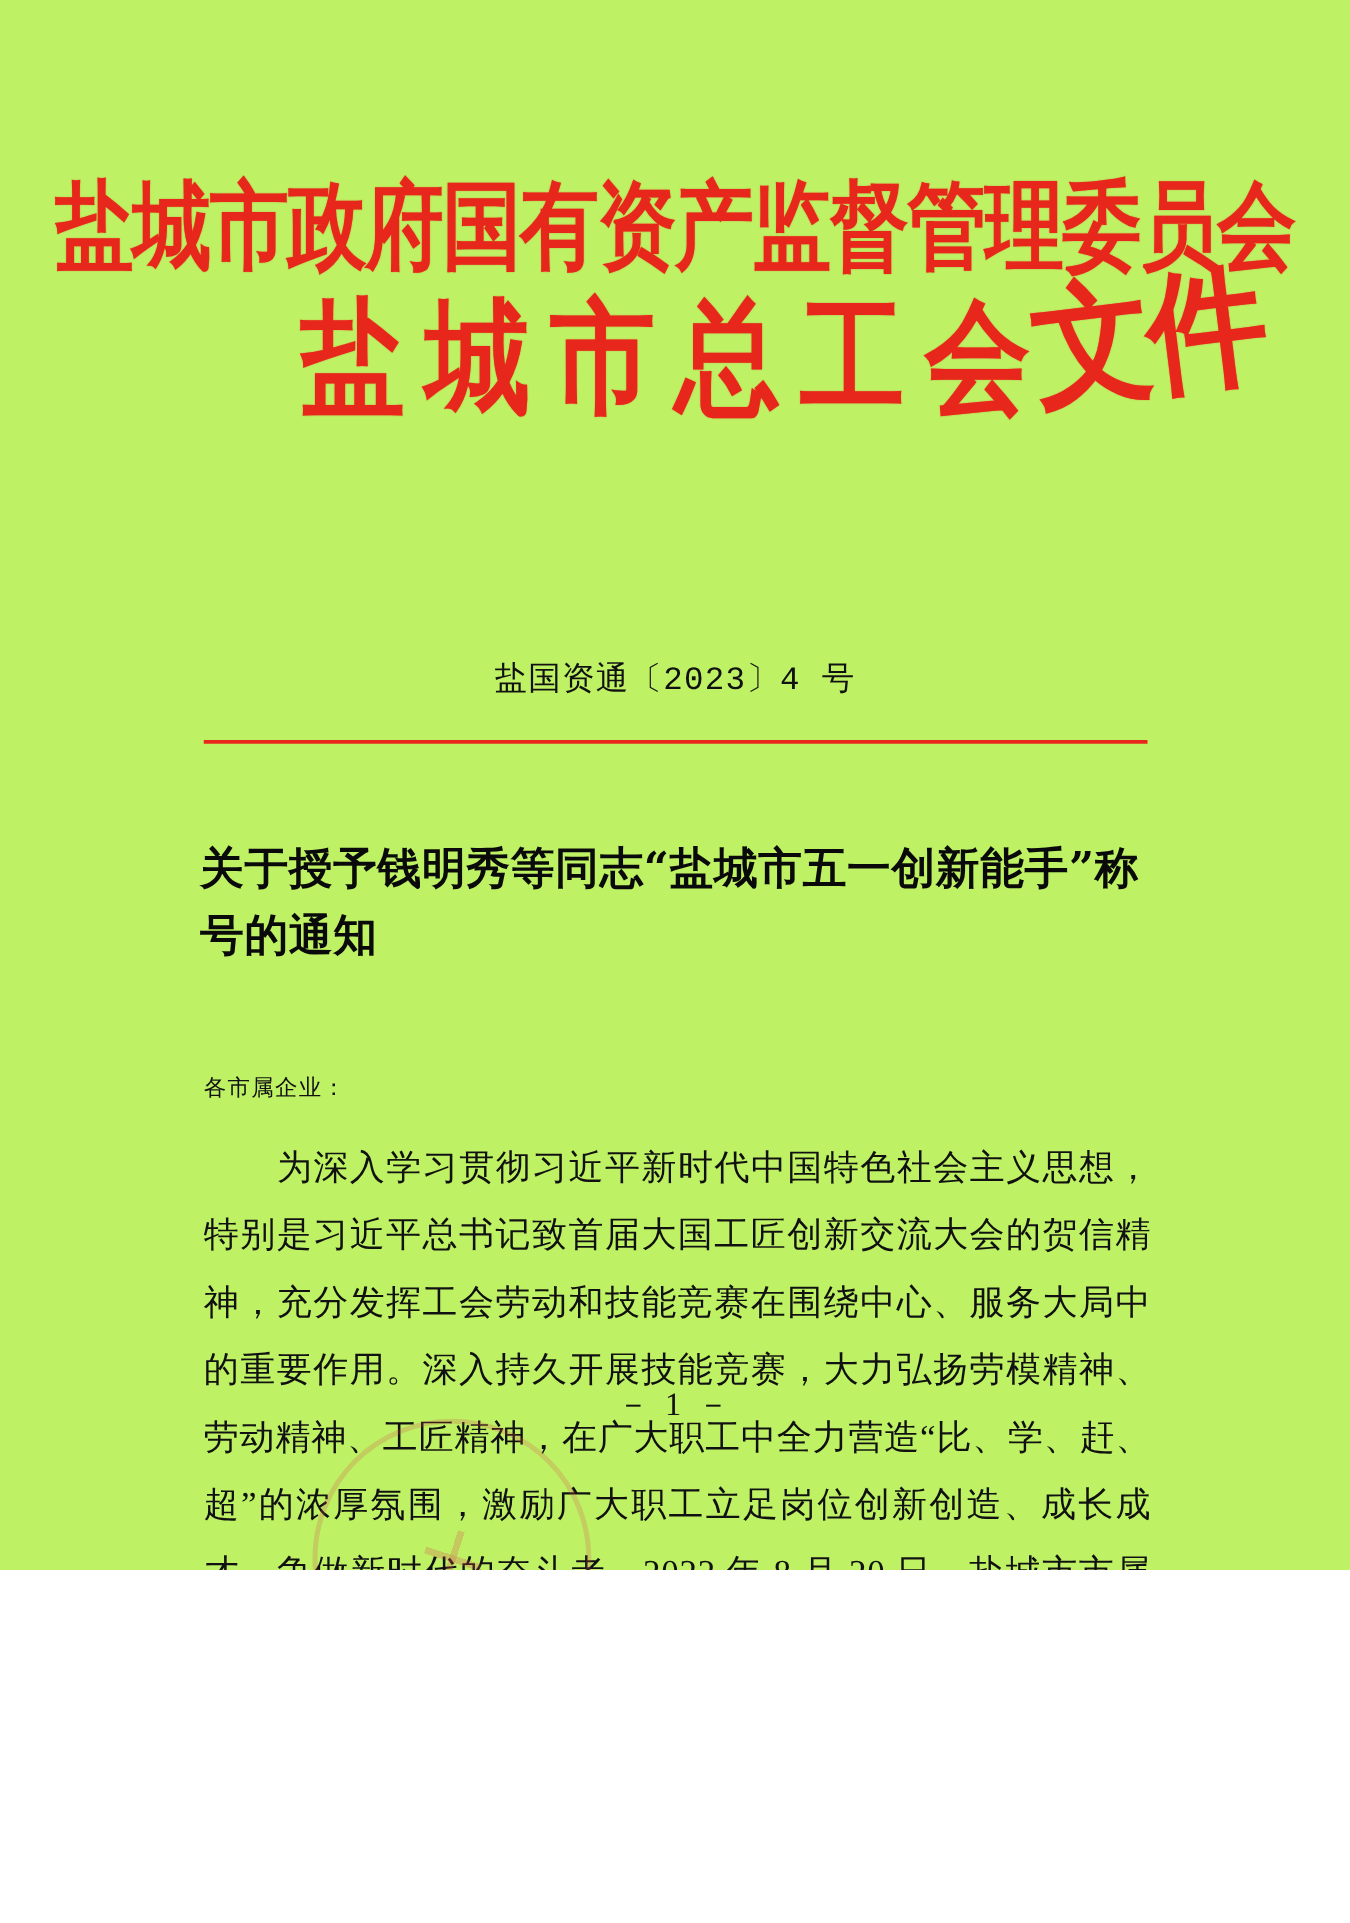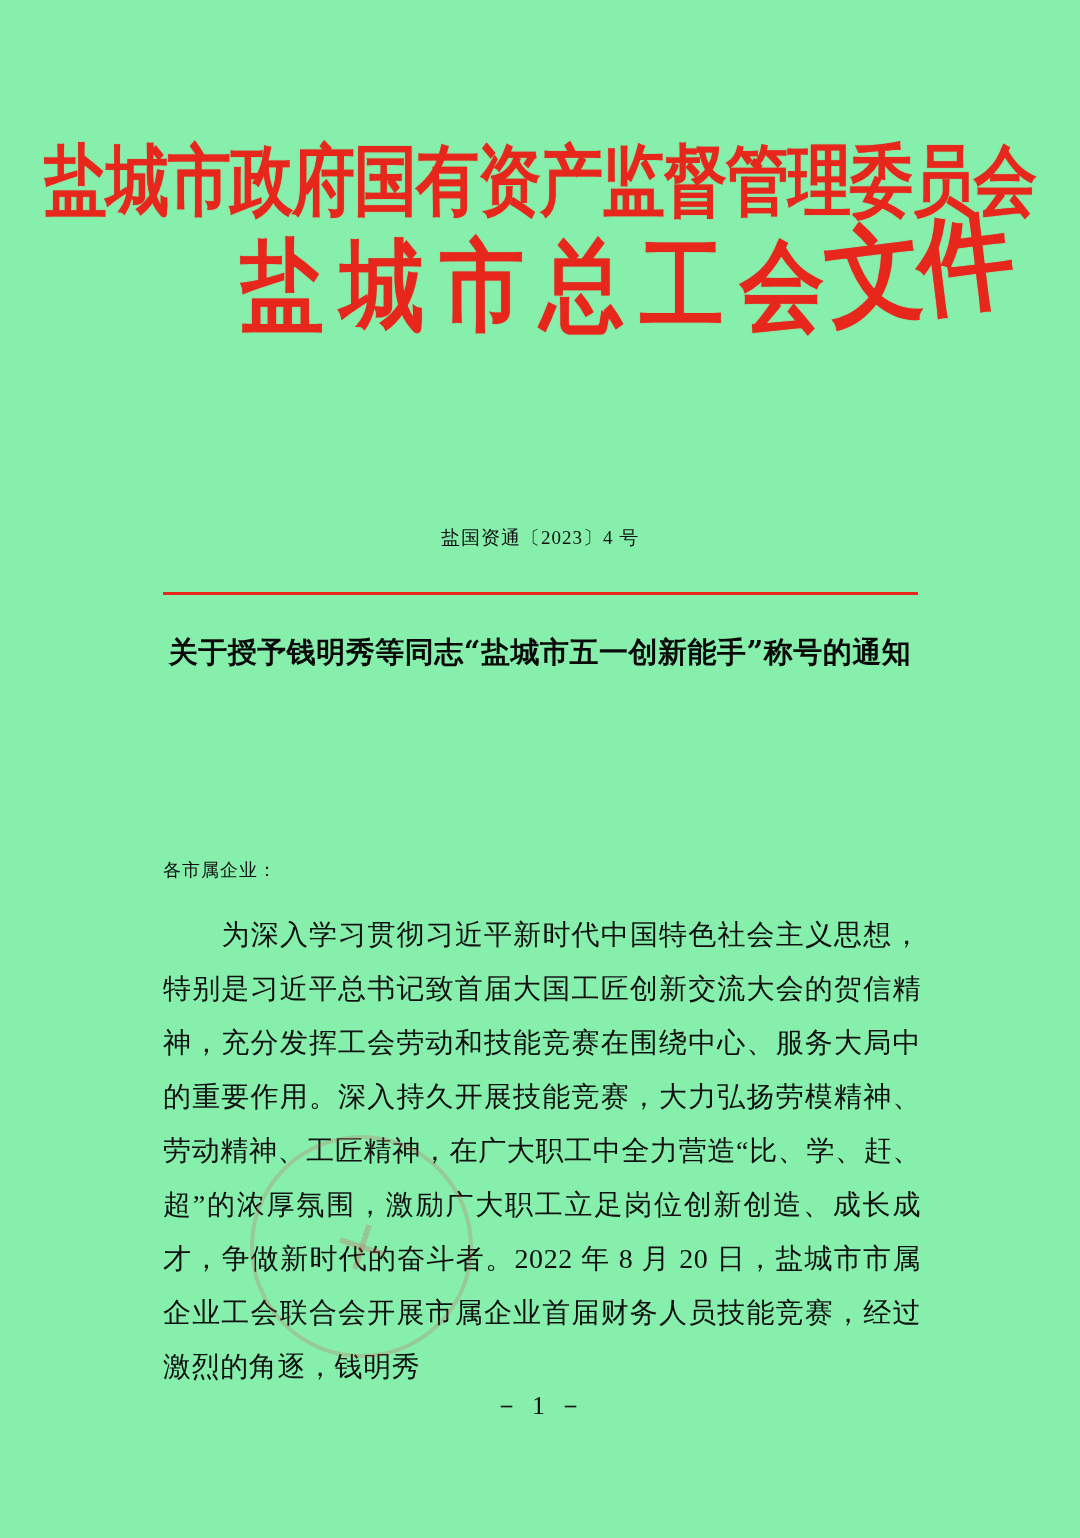--- a/index.html
+++ b/index.html
@@ -6,22 +6,22 @@
     margin: 0;
     padding: 0;
     background: #ffffff;
   }
   body {
     font-family: "Liberation Serif", "DejaVu Serif", serif;
   }
   .page {
     position: relative;
     width: 1080px;
-    height: 1538px;
-    background: #86efac;
+    height: 1256px;
+    background: #bef264;
     overflow: hidden;
   }
 
   
   .letterhead {
     position: absolute;
     top: 140px;
     left: 0;
     width: 1080px;
     text-align: center;
@@ -67,44 +67,44 @@
     text-shadow: 0 0 1px rgba(232,39,28,0.6);
   }
 
   
   .doc-number {
     position: absolute;
     top: 525px;
     left: 0;
     width: 1080px;
     text-align: center;
-    font-size: 19px;
+    font-size: 26px;
     color: #111;
     letter-spacing: 1px;
-    font-family: Liberation Serif, serif;
+    font-family: Liberation Mono, monospace;
   }
 
   
   .red-rule {
     position: absolute;
     top: 592px;
     left: 163px;
     width: 755px;
     height: 3px;
     background: #e8271c;
   }
 
   
   .doc-title {
     position: absolute;
-    top: 630px;
+    top: 668px;
     left: 160px;
     width: 760px;
-    text-align: center;
-    font-size: 29px;
+    text-align: left;
+    font-size: 35px;
     font-weight: bold;
     line-height: 1.55;
     color: #0a0a0a;
     font-family: "DejaVu Serif", serif;
     letter-spacing: 0.5px;
   }
 
   
   .salutation {
     position: absolute;

